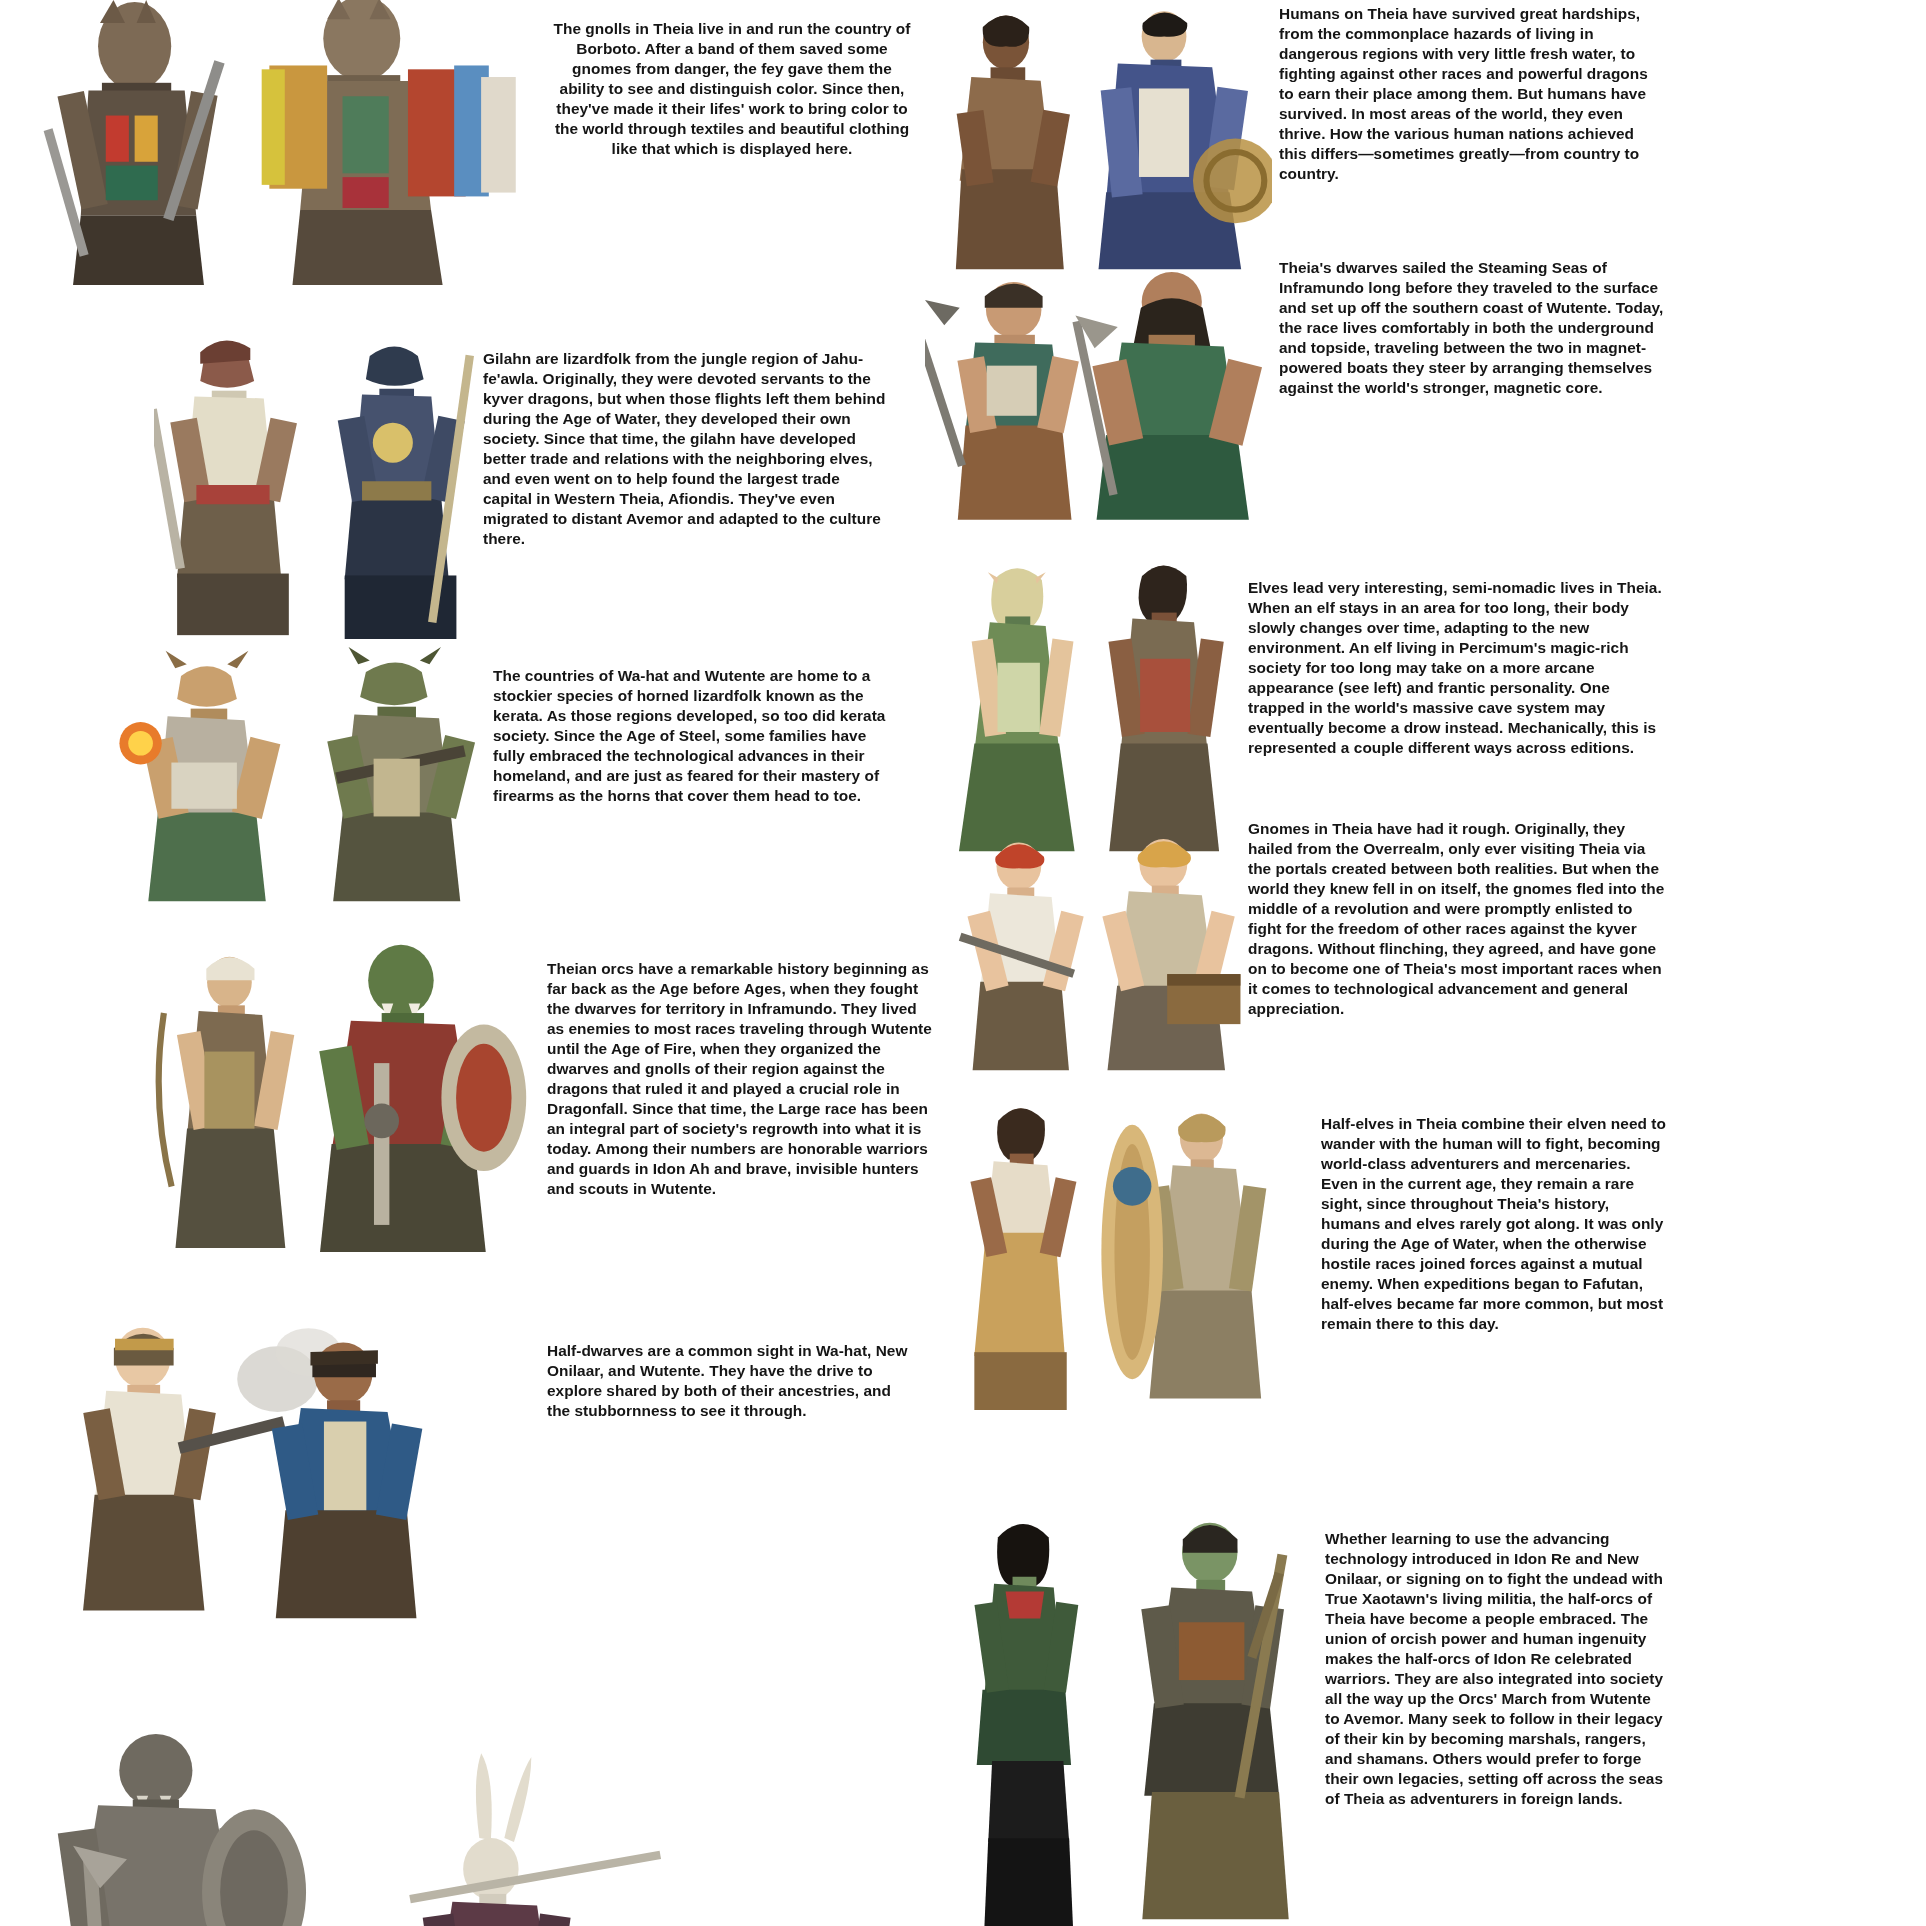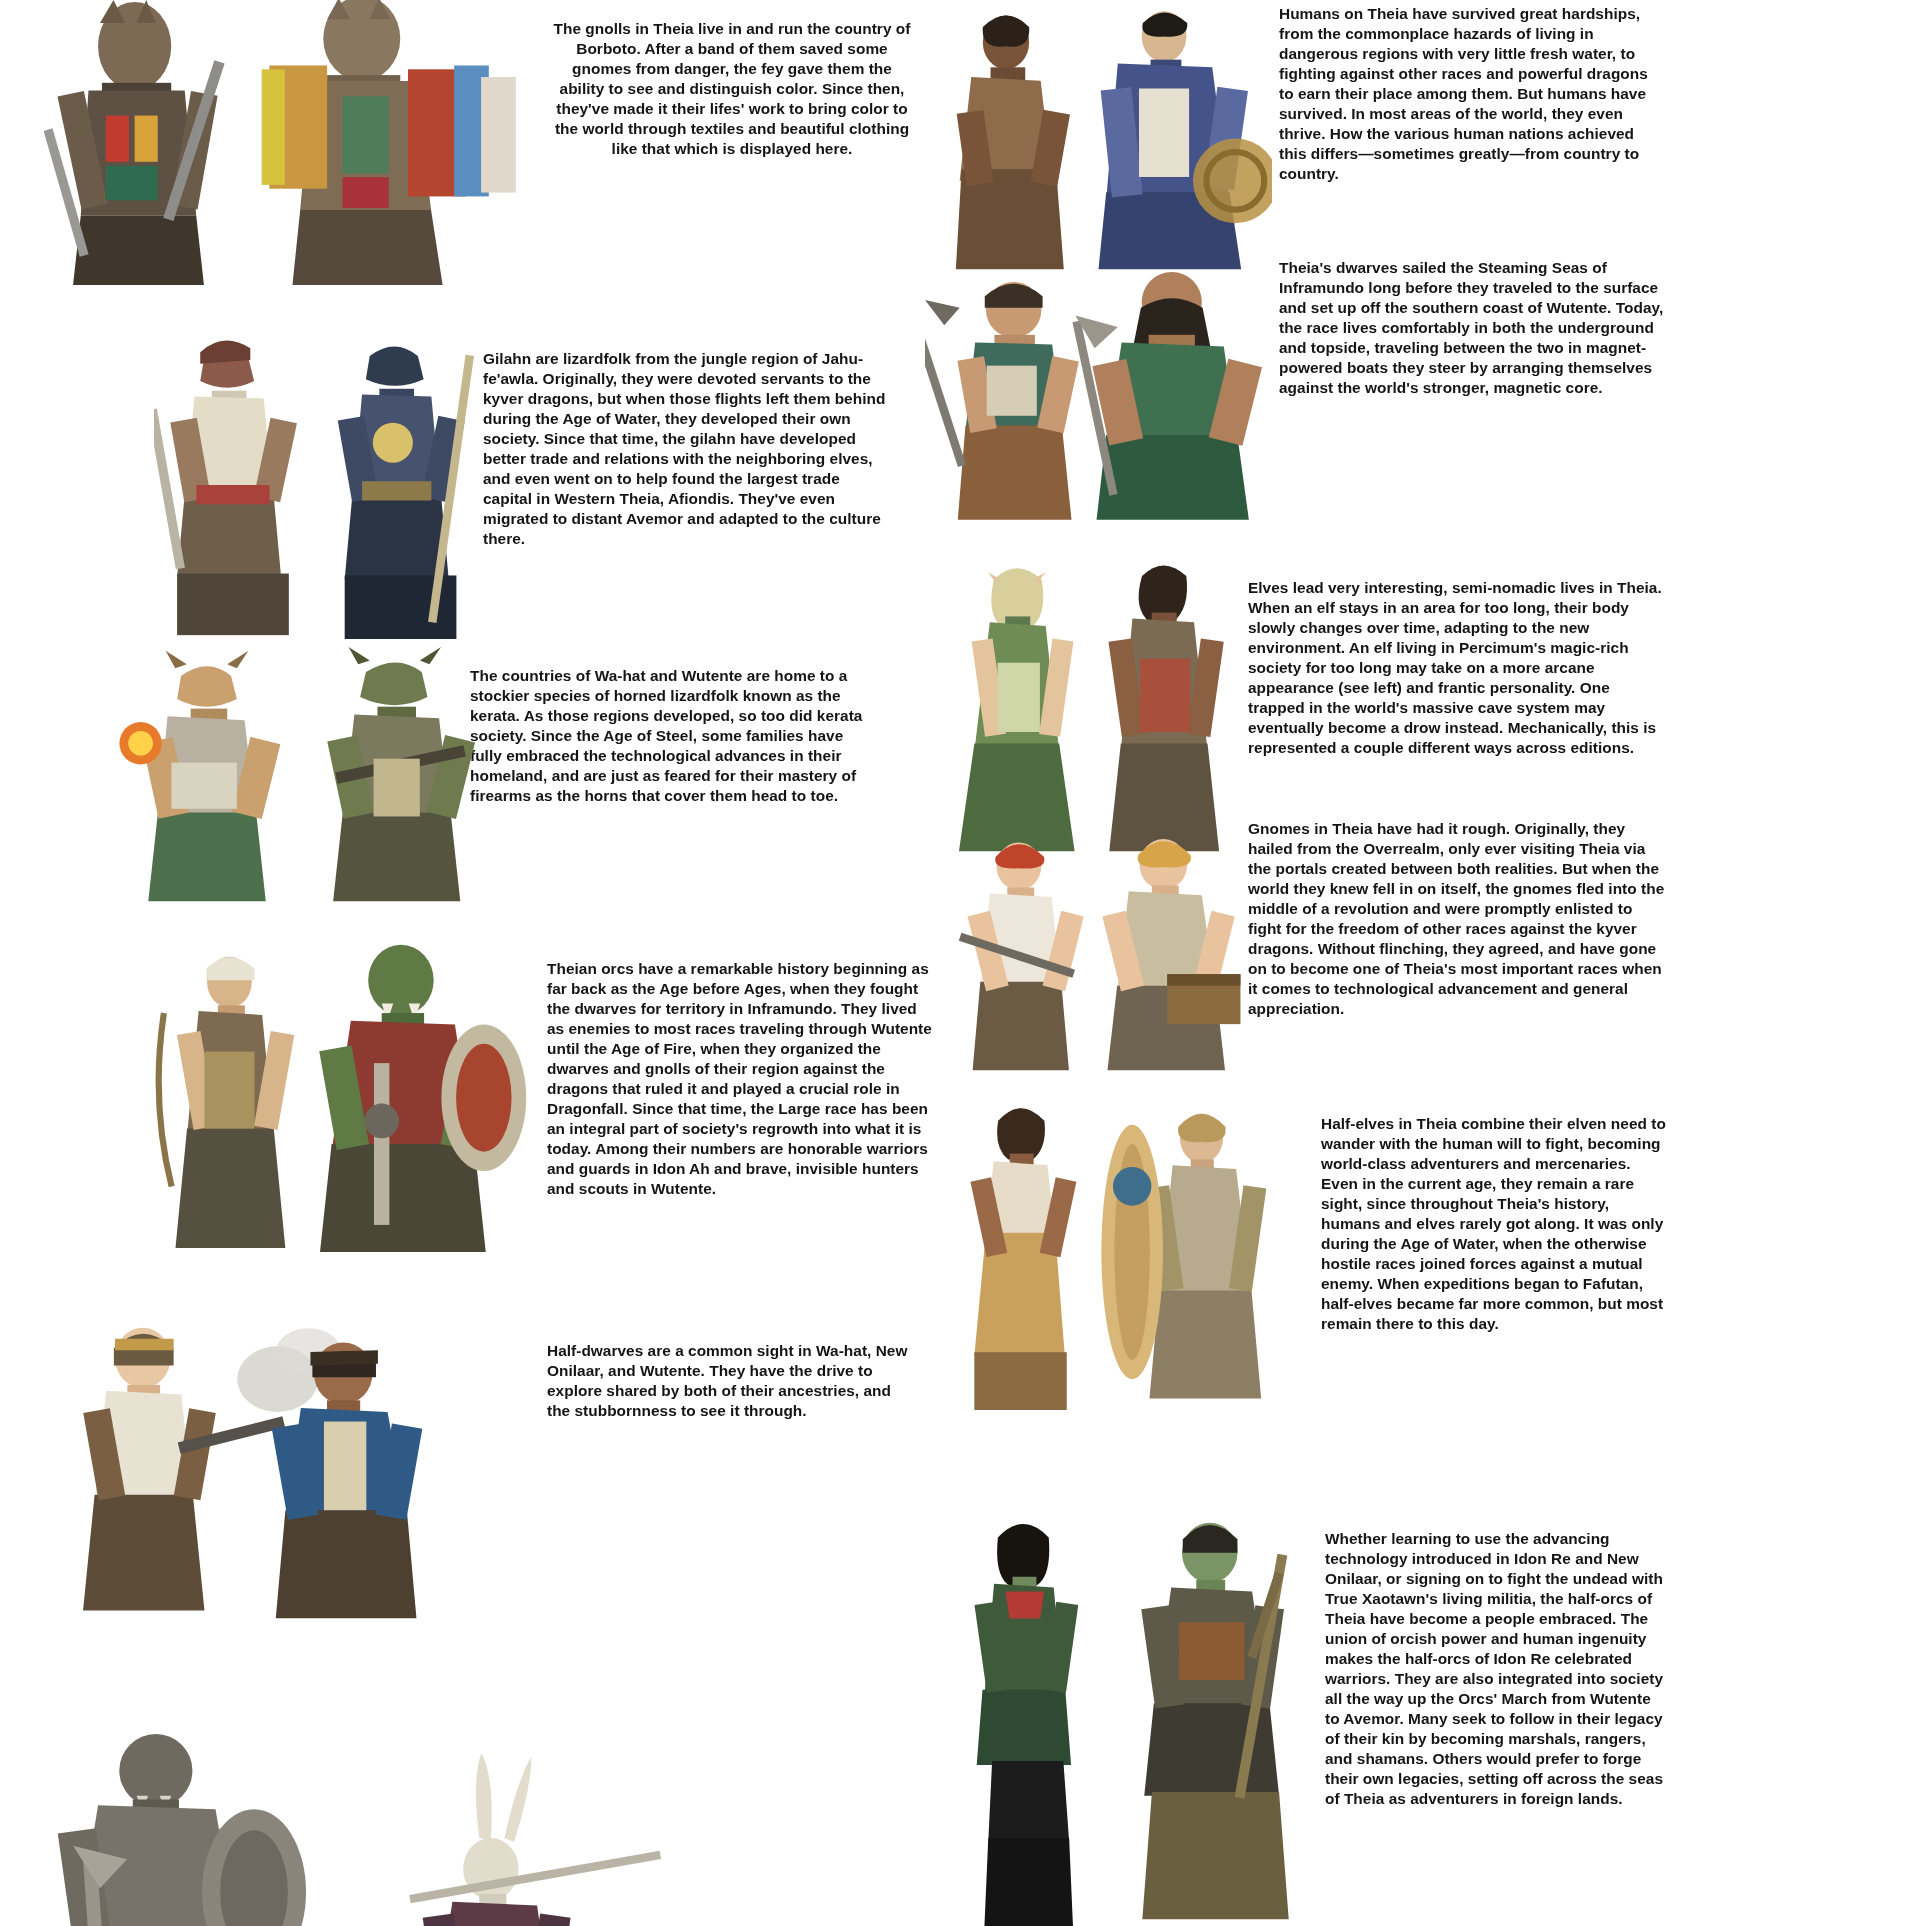--- a/index.html
+++ b/index.html
@@ -47,21 +47,21 @@
 <body>
 
 <div class="block text-block" style="left:551px; top:19px; width:362px;text-align:center;">
   <p>The gnolls in Theia live in and run the country of Borboto. After a band of them saved some gnomes from danger, the fey gave them the ability to see and distinguish color. Since then, they've made it their lifes' work to bring color to the world through textiles and beautiful clothing like that which is displayed here.</p>
 </div>
 
 <div class="block text-block" style="left:483px; top:349px; width:404px;">
   <p>Gilahn are lizardfolk from the jungle region of Jahu-fe'awla. Originally, they were devoted servants to the kyver dragons, but when those flights left them behind during the Age of Water, they developed their own society. Since that time, the gilahn have developed better trade and relations with the neighboring elves, and even went on to help found the largest trade capital in Western Theia, Afiondis. They've even migrated to distant Avemor and adapted to the culture there.</p>
 </div>
 
-<div class="block text-block" style="left:470px; top:666px; width:404px;">
+<div class="block text-block" style="left:493px; top:666px; width:404px;">
   <p>The countries of Wa-hat and Wutente are home to a stockier species of horned lizardfolk known as the kerata. As those regions developed, so too did kerata society. Since the Age of Steel, some families have fully embraced the technological advances in their homeland, and are just as feared for their mastery of firearms as the horns that cover them head to toe.</p>
 </div>
 
 <div class="block text-block" style="left:547px; top:959px; width:385px;">
   <p>Theian orcs have a remarkable history beginning as far back as the Age before Ages, when they fought the dwarves for territory in Inframundo. They lived as enemies to most races traveling through Wutente until the Age of Fire, when they organized the dwarves and gnolls of their region against the dragons that ruled it and played a crucial role in Dragonfall. Since that time, the Large race has been an integral part of society's regrowth into what it is today. Among their numbers are honorable warriors and guards in Idon Ah and brave, invisible hunters and scouts in Wutente.</p>
 </div>
 
 <div class="block text-block" style="left:547px; top:1341px; width:366px;">
   <p>Half-dwarves are a common sight in Wa-hat, New Onilaar, and Wutente. They have the drive to explore shared by both of their ancestries, and the stubbornness to see it through.</p>
 </div>

